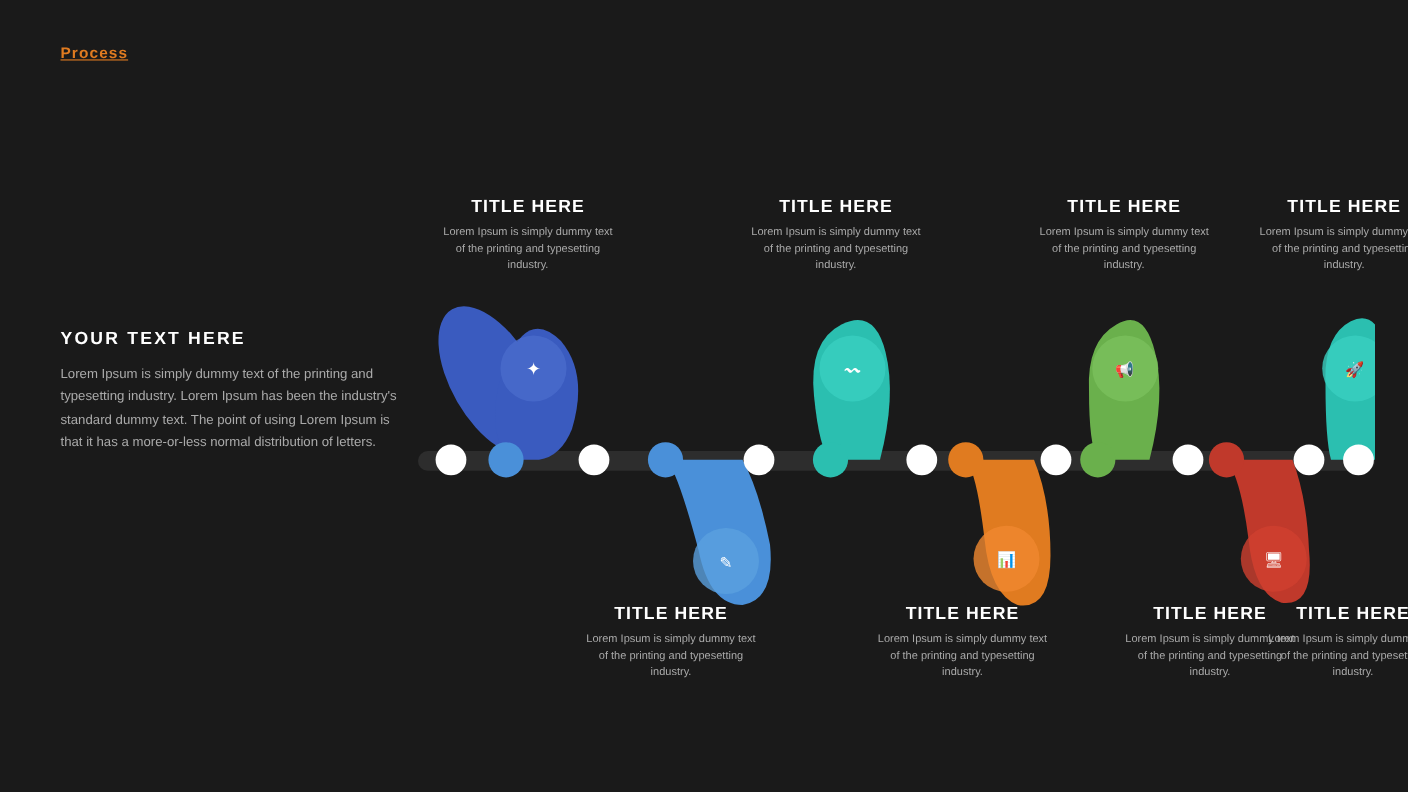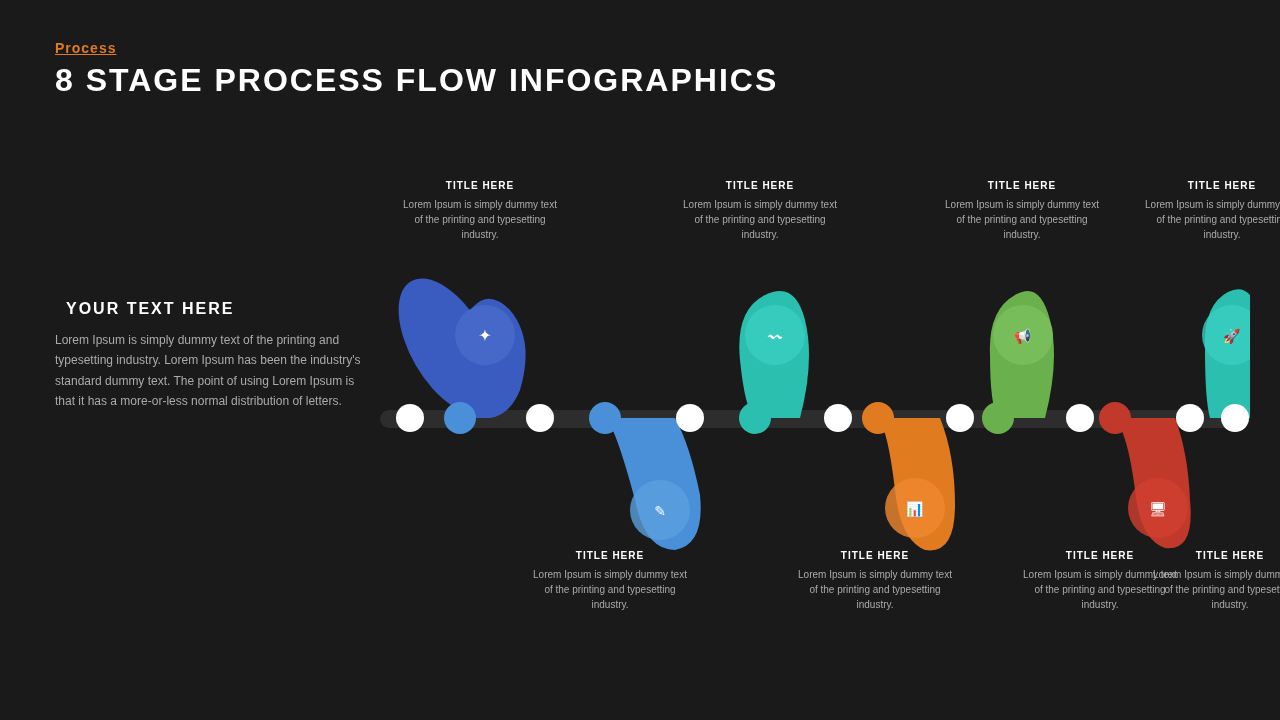--- a/index.html
+++ b/index.html
@@ -42,21 +42,20 @@
       width: 310px;
     }
 
     .left-text-title {
       color: #ffffff;
       font-size: 16px;
       font-weight: 700;
       letter-spacing: 2px;
       margin-bottom: 12px;
       text-transform: uppercase;
-      margin-left: 11px;
     }
 
     .left-text-body {
       color: #aaaaaa;
       font-size: 12px;
       line-height: 1.7;
     }
 
     
     .flow-container {
@@ -81,41 +80,40 @@
 
     
     .stage-label {
       position: absolute;
       text-align: center;
       width: 160px;
     }
 
     .stage-title {
       color: #ffffff;
-      font-size: 10px;
+      font-size: 16px;
       font-weight: 700;
       letter-spacing: 1px;
       text-transform: uppercase;
       margin-bottom: 6px;
     }
 
     .stage-desc {
       color: #aaaaaa;
       font-size: 10px;
       line-height: 1.5;
       text-align: center;
     }
 
   </style>
 </head>
 <body>
 
 <div class="header">
   <div class="header-label">Process</div>
-  <div class="header-title">8 STAGE PROCESS FLOW INFOGRAPHICS</div>
 </div>
 
 <div class="left-text">
   <div class="left-text-title">YOUR TEXT HERE</div>
   <div class="left-text-body">Lorem Ipsum is simply dummy text of the printing and typesetting industry. Lorem Ipsum has been the industry's standard dummy text. The point of using Lorem Ipsum is that it has a more-or-less normal distribution of letters.</div>
 </div>
 
 <div class="flow-container">
 
   <div class="timeline-bar"></div>

